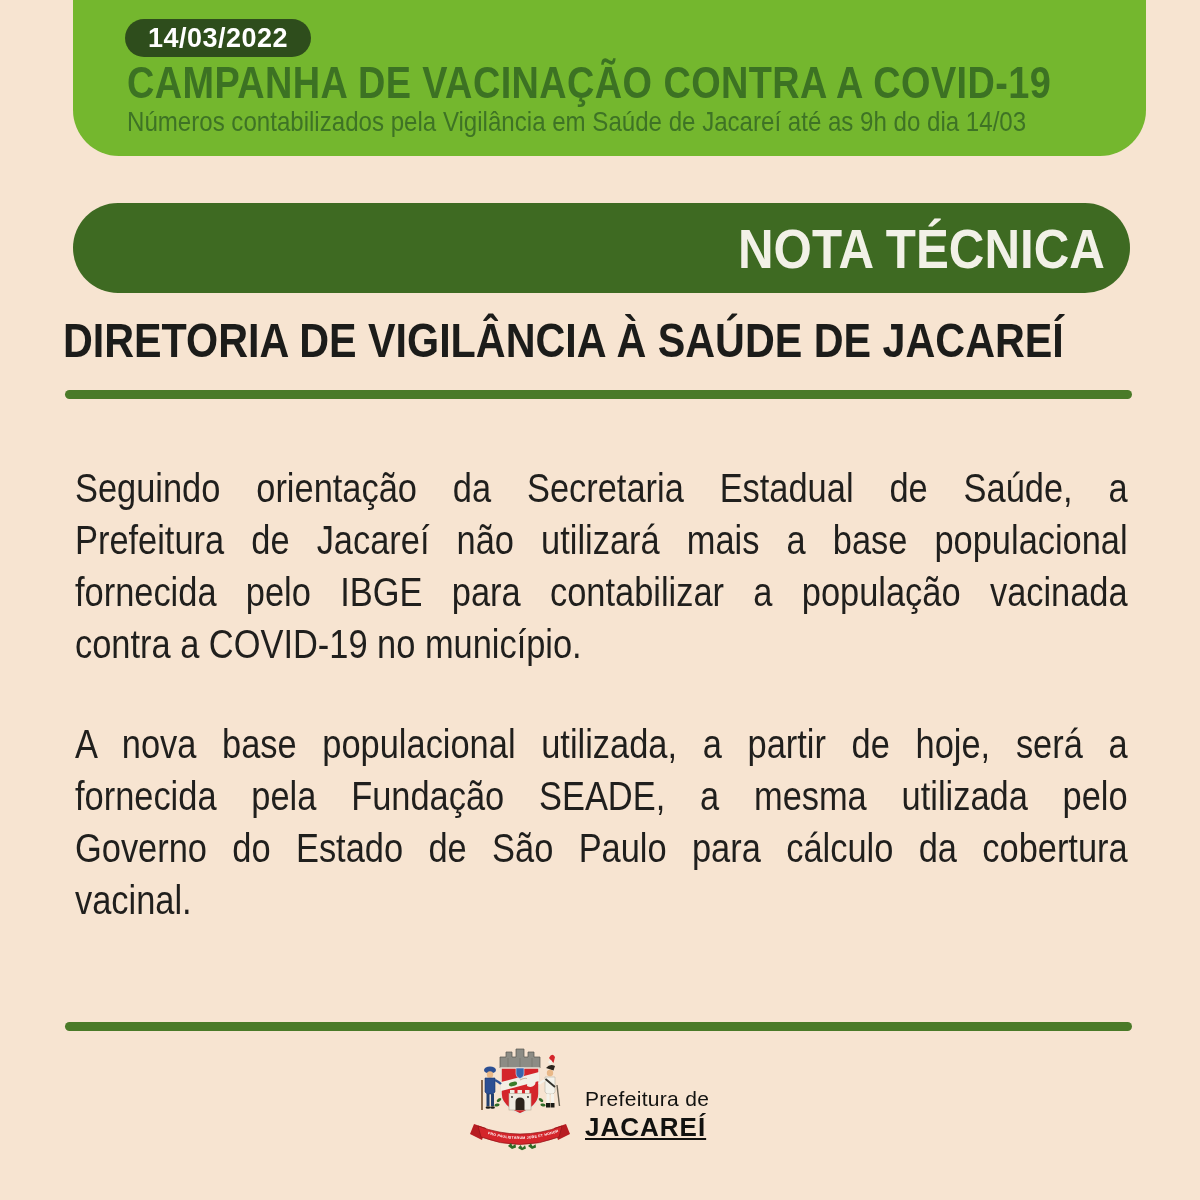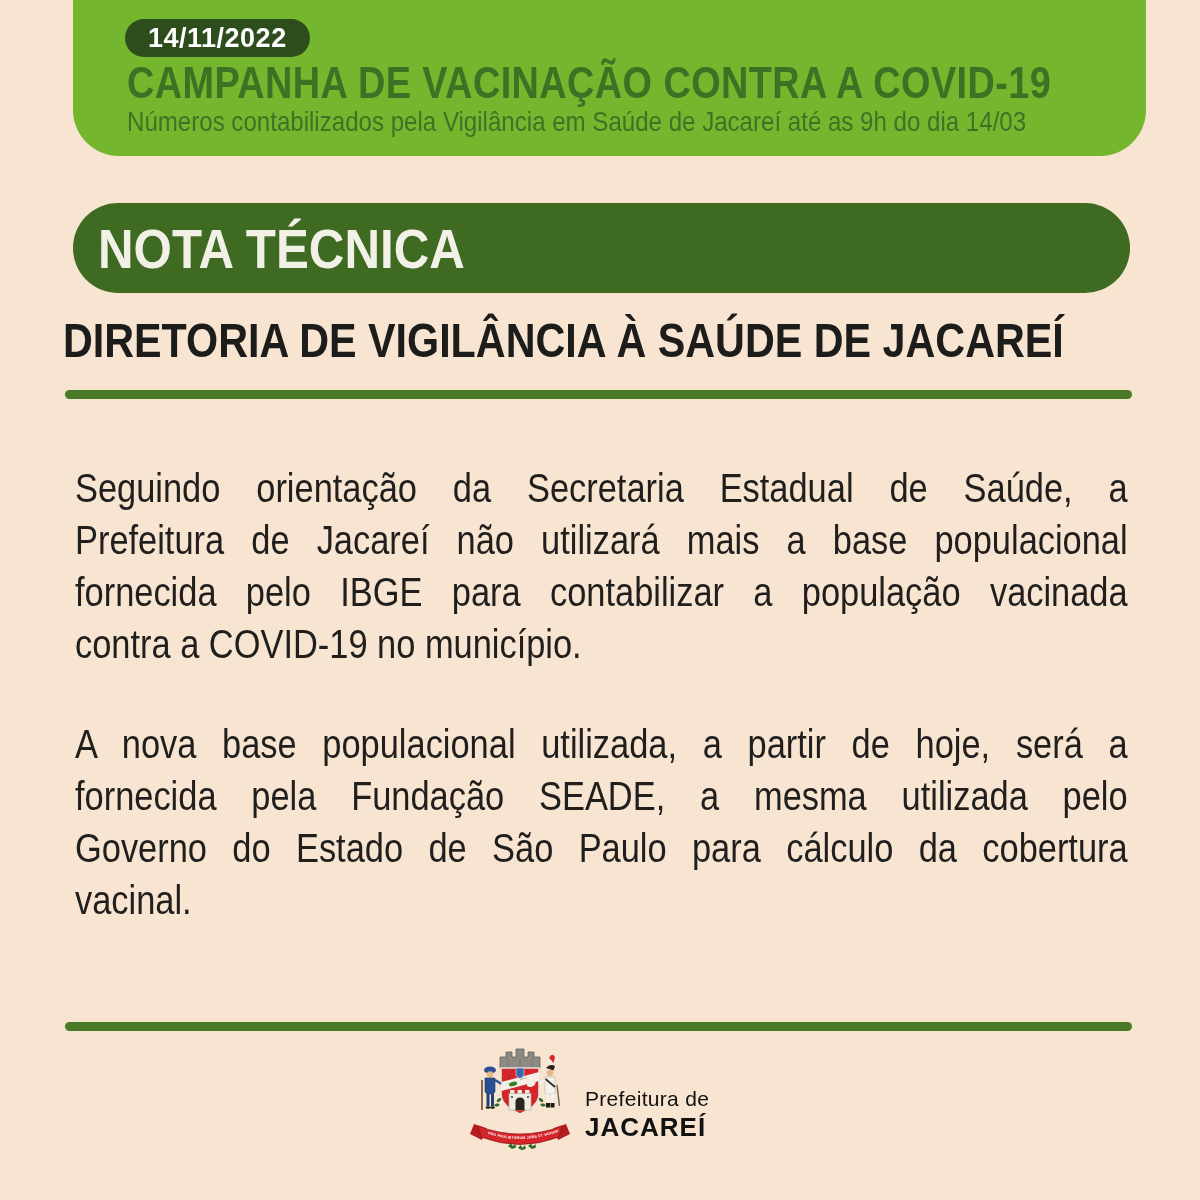--- a/index.html
+++ b/index.html
@@ -30,21 +30,21 @@
   }
   .top-subtitle{
     position:absolute;left:54px;top:158px;
     color:#3e7325;font-size:28px;line-height:32px;white-space:nowrap;
   }
 
   
   .nota-banner{
     position:absolute;left:73px;top:203px;width:1057px;height:90px;
     background:#3e6a22;border-radius:45px;
-    display:flex;align-items:center;justify-content:flex-start;
+    display:flex;align-items:center;justify-content:flex-end;
   }
   .nota-label{
     color:#f2f1e7;font-weight:bold;font-size:56px;letter-spacing:0;
     transform:scaleX(0.88);white-space:nowrap;
   }
 
   
   .doc-heading{
     position:absolute;left:63px;top:314px;
     color:#1c1c1a;font-weight:bold;font-size:48px;line-height:54px;
@@ -66,30 +66,30 @@
   }
   .para-1{top:462px;}
   .para-2{top:718px;}
   .pline{text-align:justify;text-align-last:justify;}
   .pline.plast{text-align-last:left;}
 
   
   .crest{position:absolute;left:460px;top:1040px;width:120px;height:118px;}
   .org-name{position:absolute;left:585px;top:1086px;color:#121210;}
   .org-line1{font-size:21px;font-weight:normal;line-height:26px;letter-spacing:0.3px;}
-  .org-line2{font-size:26px;font-weight:bold;line-height:30px;letter-spacing:1px;}
+  .org-line2{font-size:26px;font-weight:bold;line-height:30px;letter-spacing:1px;text-decoration:underline;}
 </style>
 </head>
 <body>
 
 <div class="canvas">
 
   <div class="top-banner">
     <div class="date-pill">
-      <span>14/11/2022</span>
+      <span>14/03/2022</span>
     </div>
     <div class="top-title cond">CAMPANHA DE VACINAÇÃO CONTRA A COVID-19</div>
     <div class="top-subtitle cond">Números contabilizados pela Vigilância em Saúde de Jacareí até as 9h do dia 14/03</div>
   </div>
 
   <div class="nota-banner">
     <span class="nota-label">NOTA TÉCNICA</span>
   </div>
 
   <div class="doc-heading cond">DIRETORIA DE VIGILÂNCIA À SAÚDE DE JACAREÍ</div>

